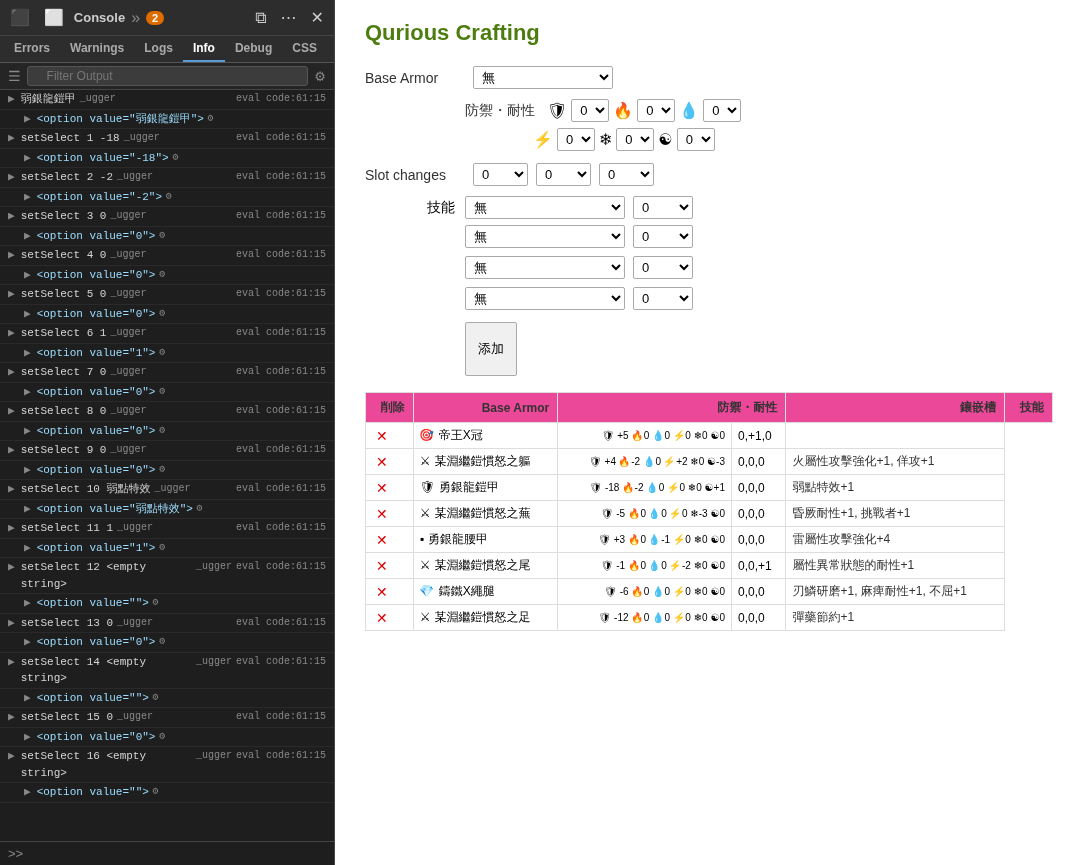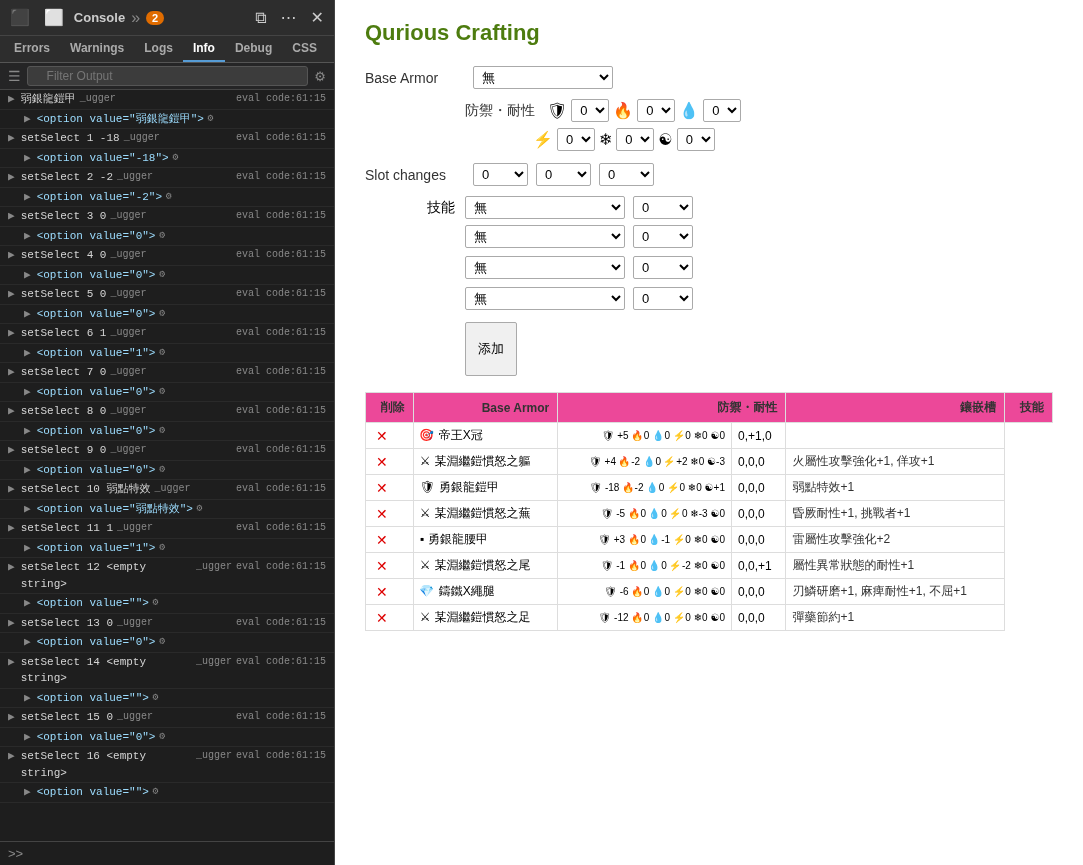--- a/index.html
+++ b/index.html
@@ -608,21 +608,21 @@
           <td><span style="margin-right:4px;">⚔</span><span>某淵繼鎧慣怒之蕪</span></td>
           <td class="res-cell"><span>🛡</span> <span>-5</span> <span>🔥</span><span>0</span> <span>💧</span><span>0</span> <span>⚡</span><span>0</span> <span>❄</span><span>-3</span> <span>☯</span><span>0</span></td>
           <td>0,0,0</td>
           <td class="skill-text">昏厥耐性+1, 挑戰者+1</td>
         </tr>
         <tr>
           <td><button class="delete-btn">✕</button></td>
           <td><span style="margin-right:4px;">▪</span><span>勇銀龍腰甲</span></td>
           <td class="res-cell"><span>🛡</span> <span>+3</span> <span>🔥</span><span>0</span> <span>💧</span><span>-1</span> <span>⚡</span><span>0</span> <span>❄</span><span>0</span> <span>☯</span><span>0</span></td>
           <td>0,0,0</td>
-          <td class="skill-text">雷屬性攻擊強化+2</td>
+          <td class="skill-text">雷屬性攻擊強化+4</td>
         </tr>
         <tr>
           <td><button class="delete-btn">✕</button></td>
           <td><span style="margin-right:4px;">⚔</span><span>某淵繼鎧慣怒之尾</span></td>
           <td class="res-cell"><span>🛡</span> <span>-1</span> <span>🔥</span><span>0</span> <span>💧</span><span>0</span> <span>⚡</span><span>-2</span> <span>❄</span><span>0</span> <span>☯</span><span>0</span></td>
           <td>0,0,+1</td>
           <td class="skill-text">屬性異常狀態的耐性+1</td>
         </tr>
         <tr>
           <td><button class="delete-btn">✕</button></td>

